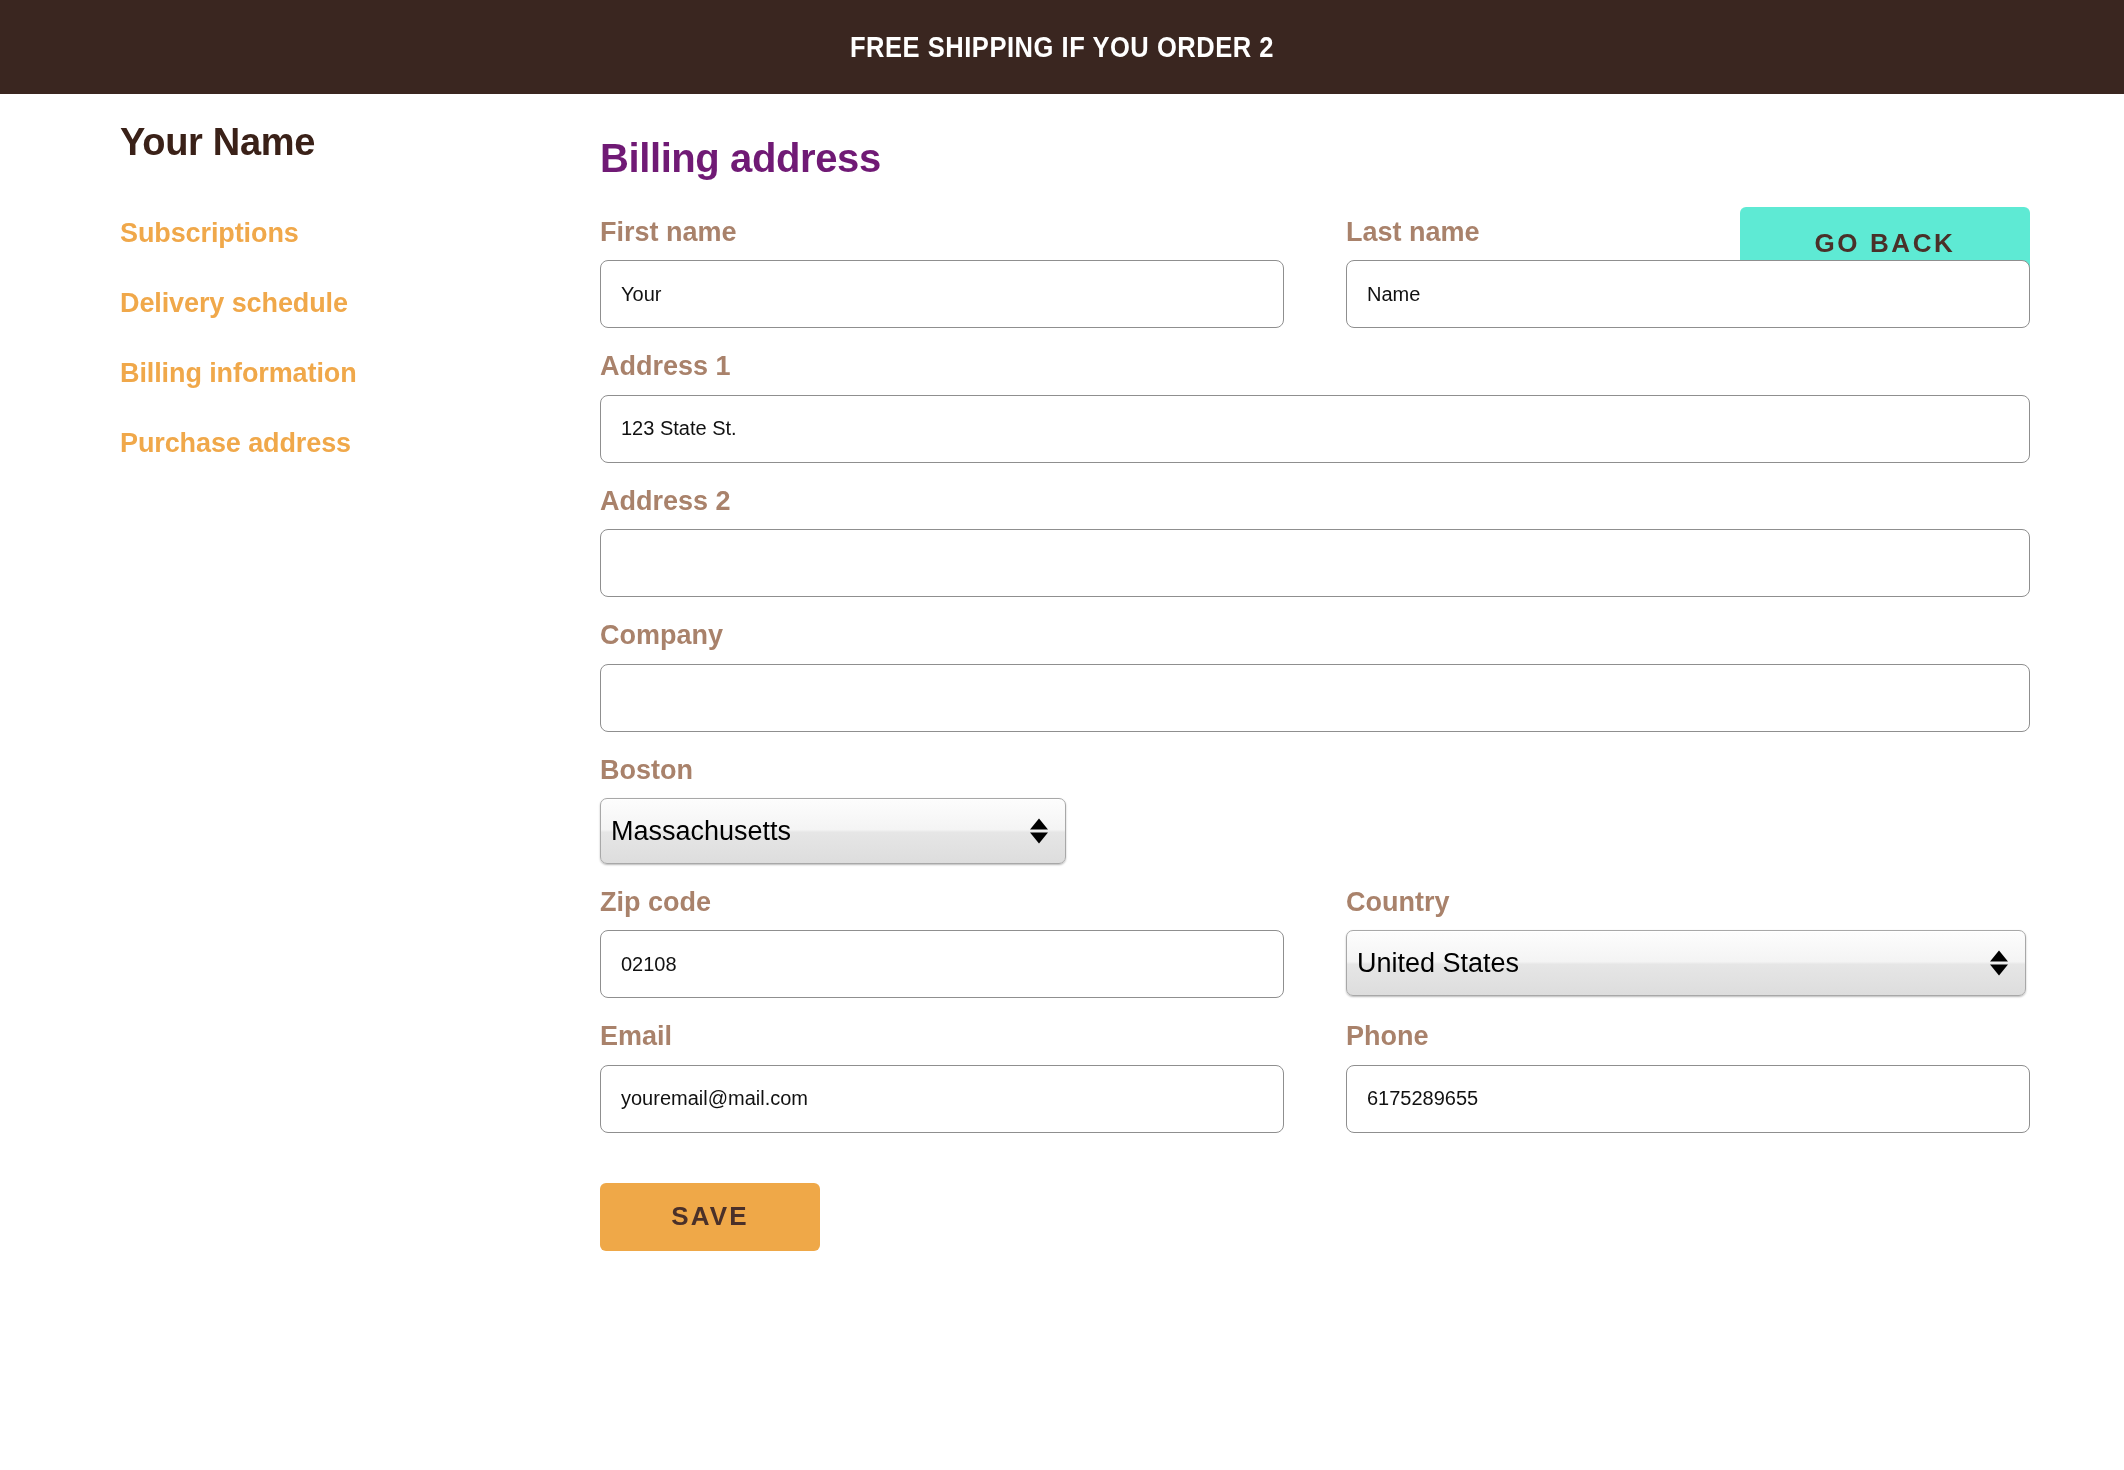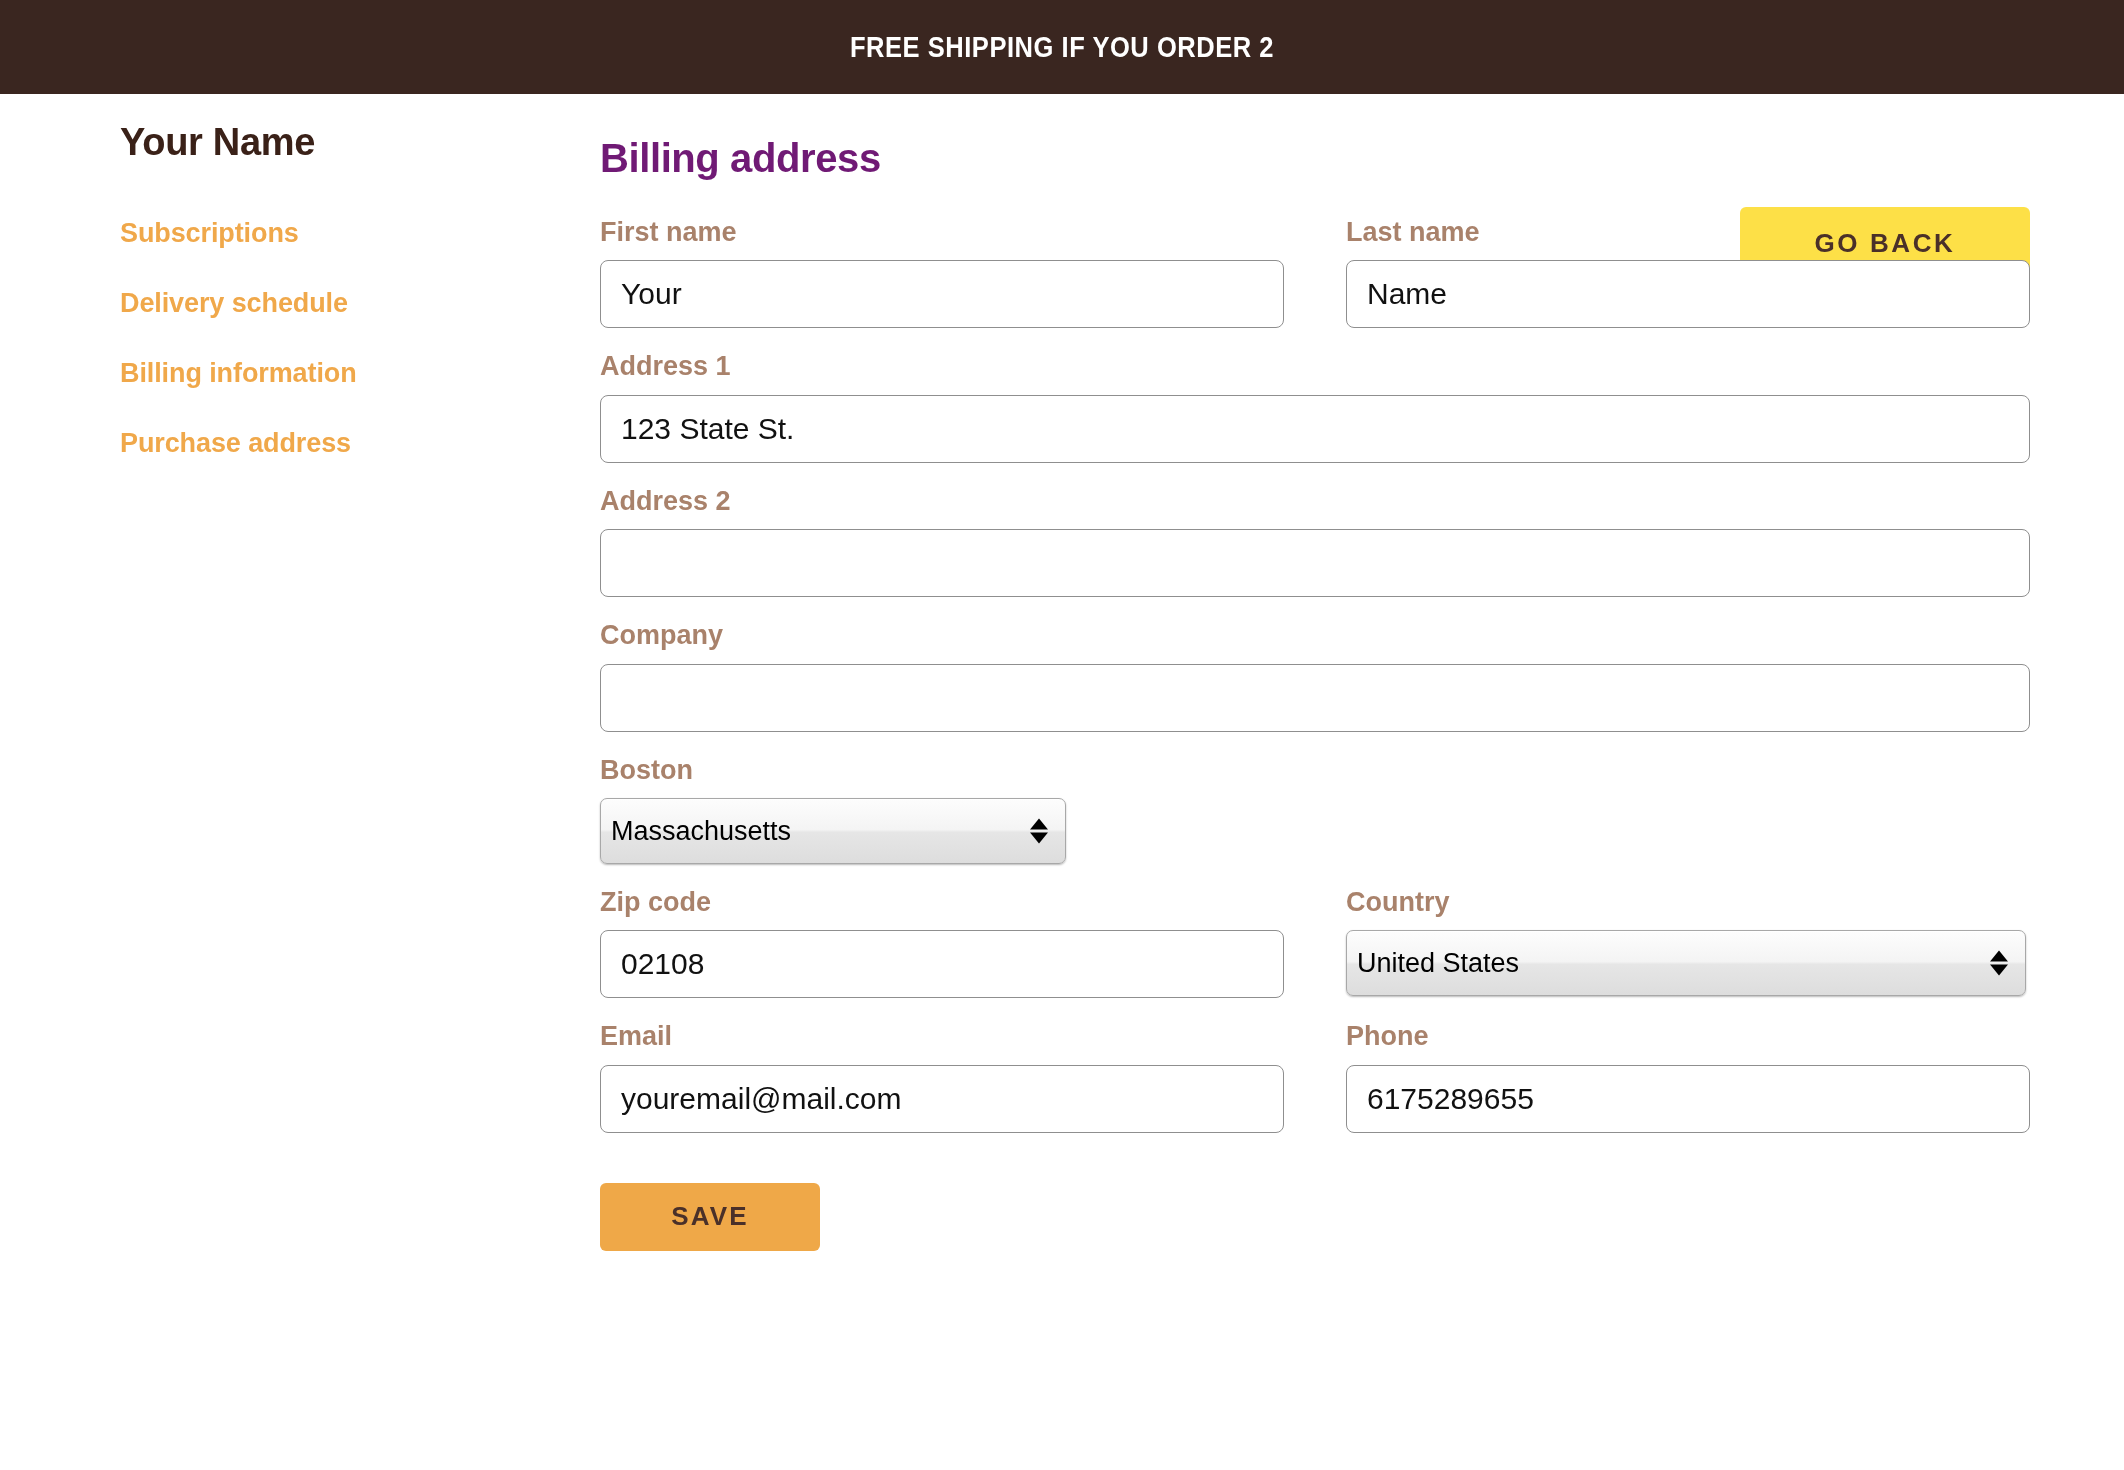--- a/index.html
+++ b/index.html
@@ -87,21 +87,21 @@
     line-height: 1.1;
   }
 
   
   .go-back-button {
     position: absolute;
     right: 94px;
     top: 113px;
     width: 290px;
     height: 72px;
-    background: #fde047;
+    background: #5eead4;
     border: none;
     border-radius: 6px;
     color: #4a3029;
     font-size: 26px;
     font-weight: bold;
     letter-spacing: 2.6px;
     font-family: "Liberation Sans", sans-serif;
     cursor: pointer;
   }
 
@@ -127,21 +127,21 @@
     margin-bottom: 12px;
     letter-spacing: 0px;
     line-height: 1.2;
   }
 
   .text-input {
     display: block;
     width: 100%;
     height: 68px;
     padding: 0 20px;
-    font-size: 30px;
+    font-size: 20px;
     color: #111111;
     font-family: "Liberation Sans", sans-serif;
     background: #ffffff;
     border: 1.6px solid #8f8f8f;
     border-radius: 8px;
     outline: none;
   }
   .text-input::placeholder { color: #b9b9b9; }
 
   

